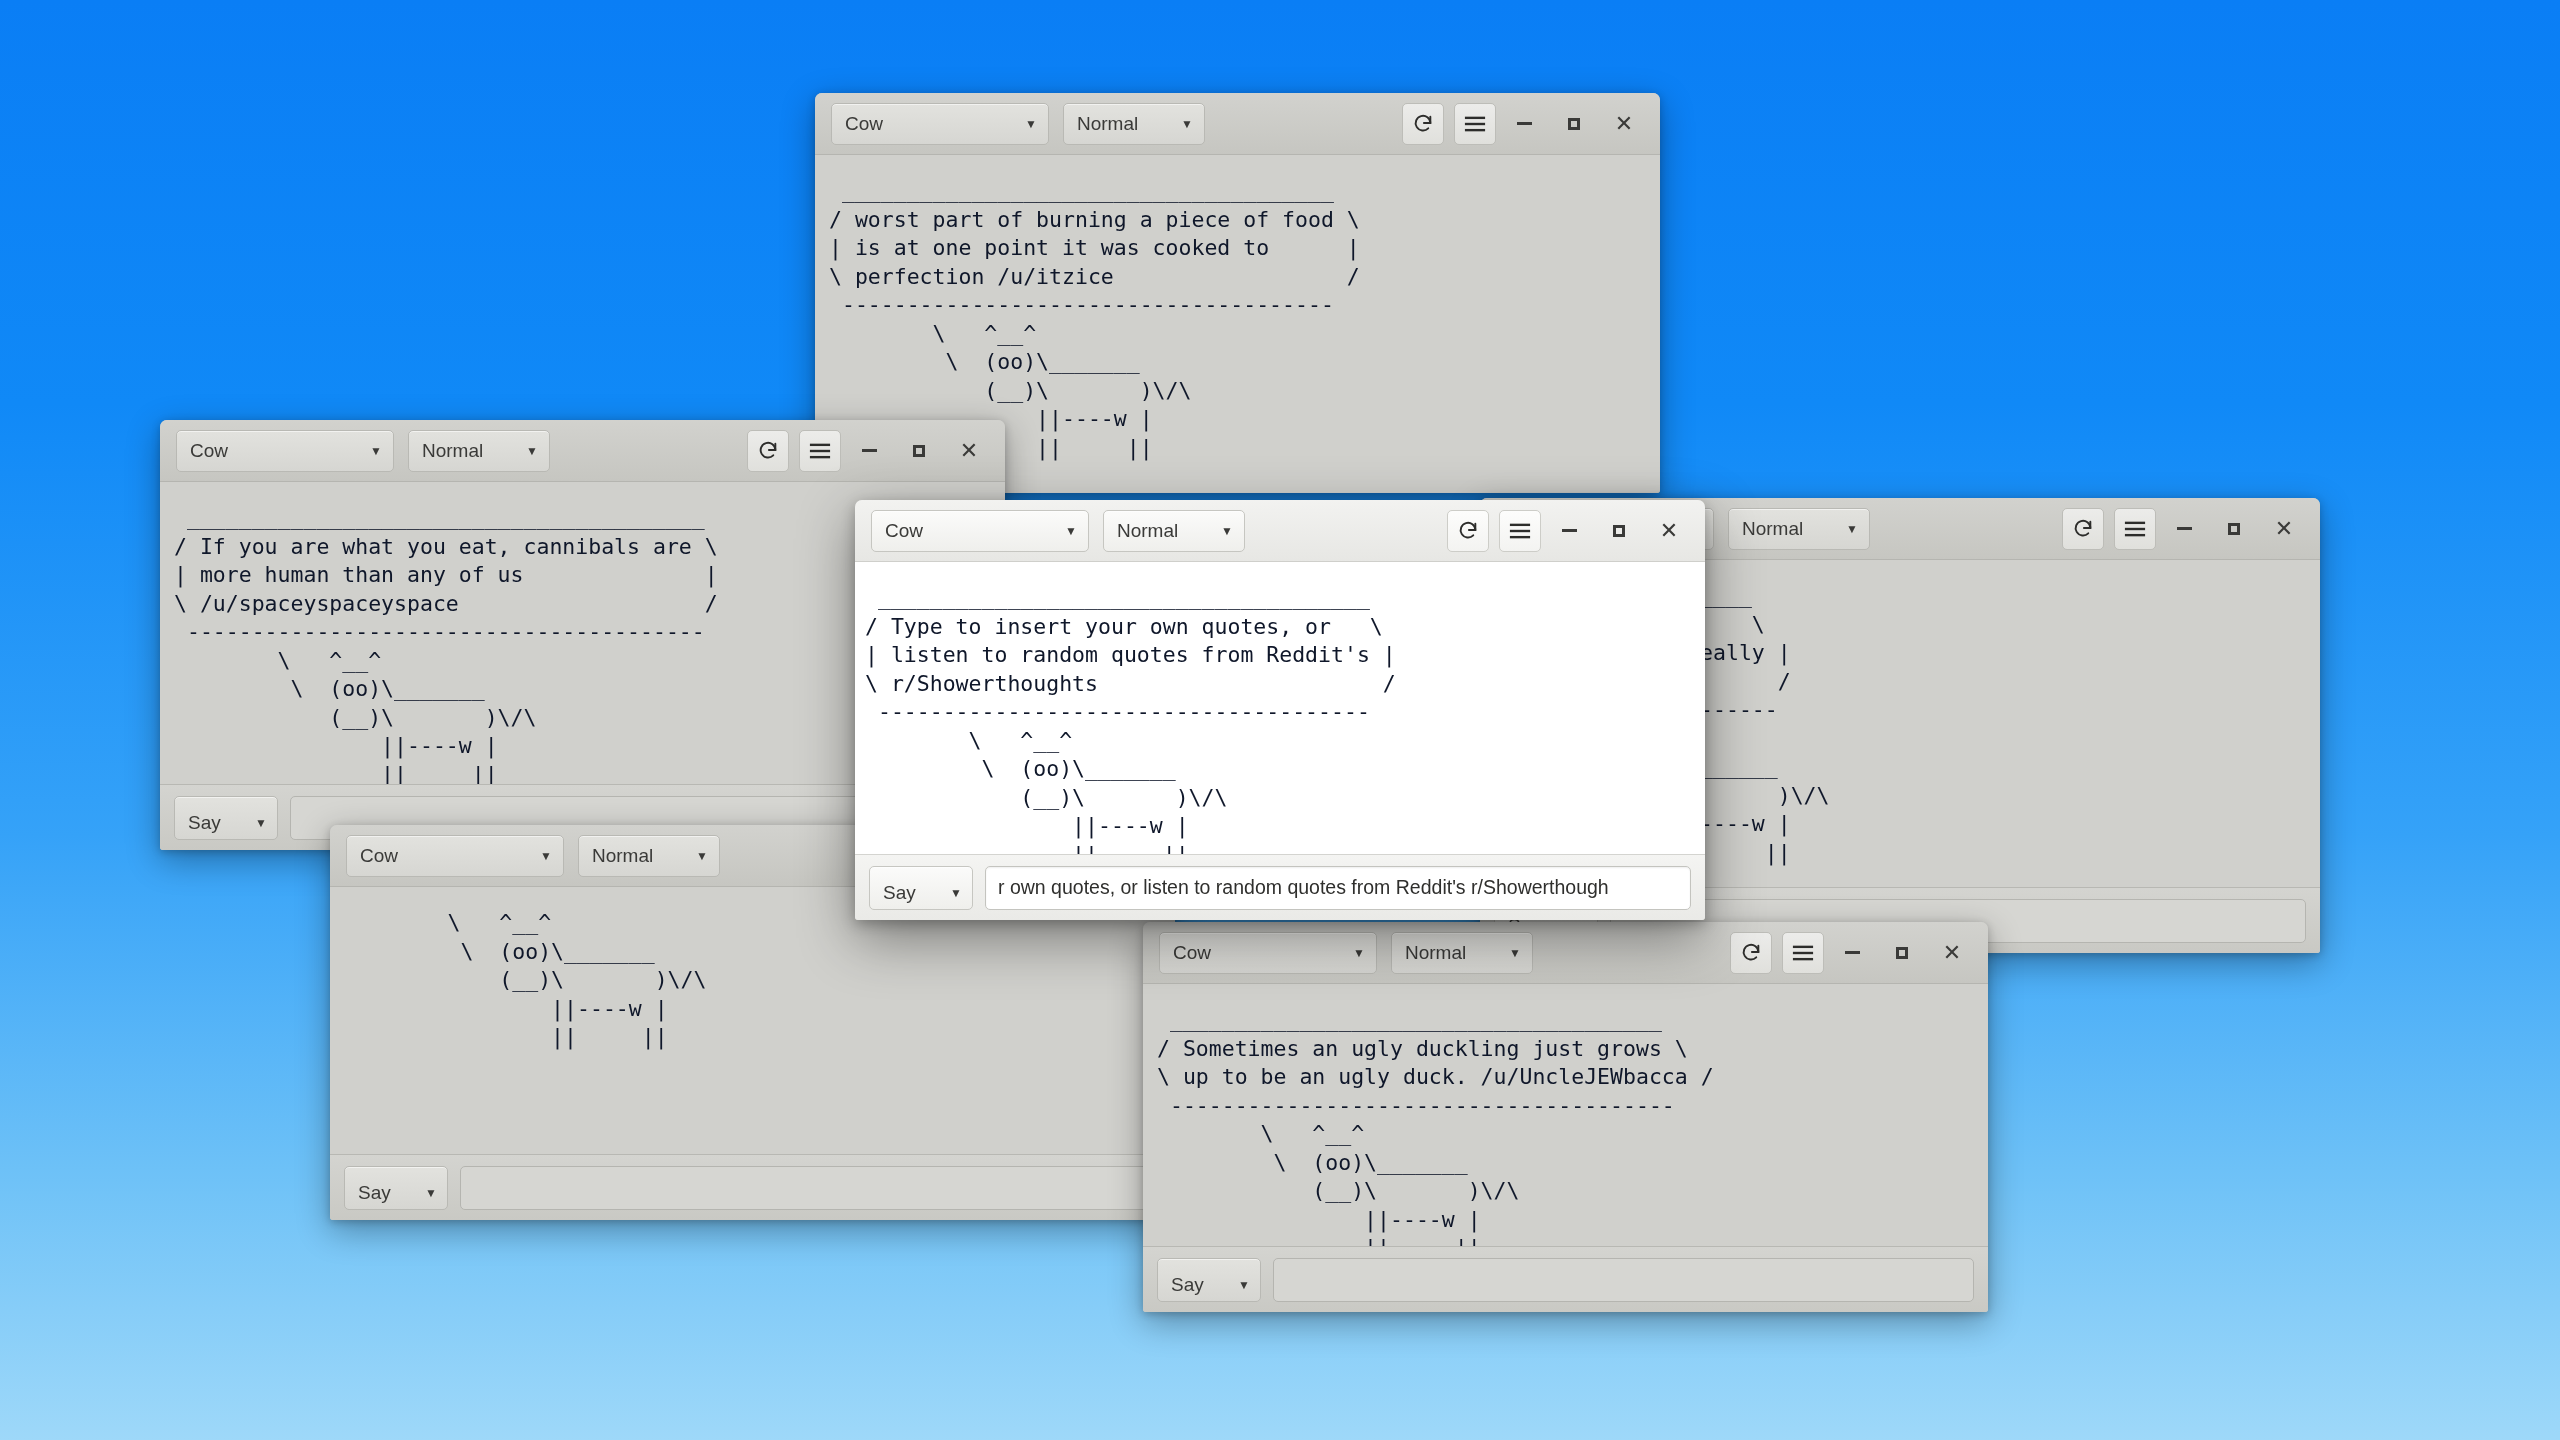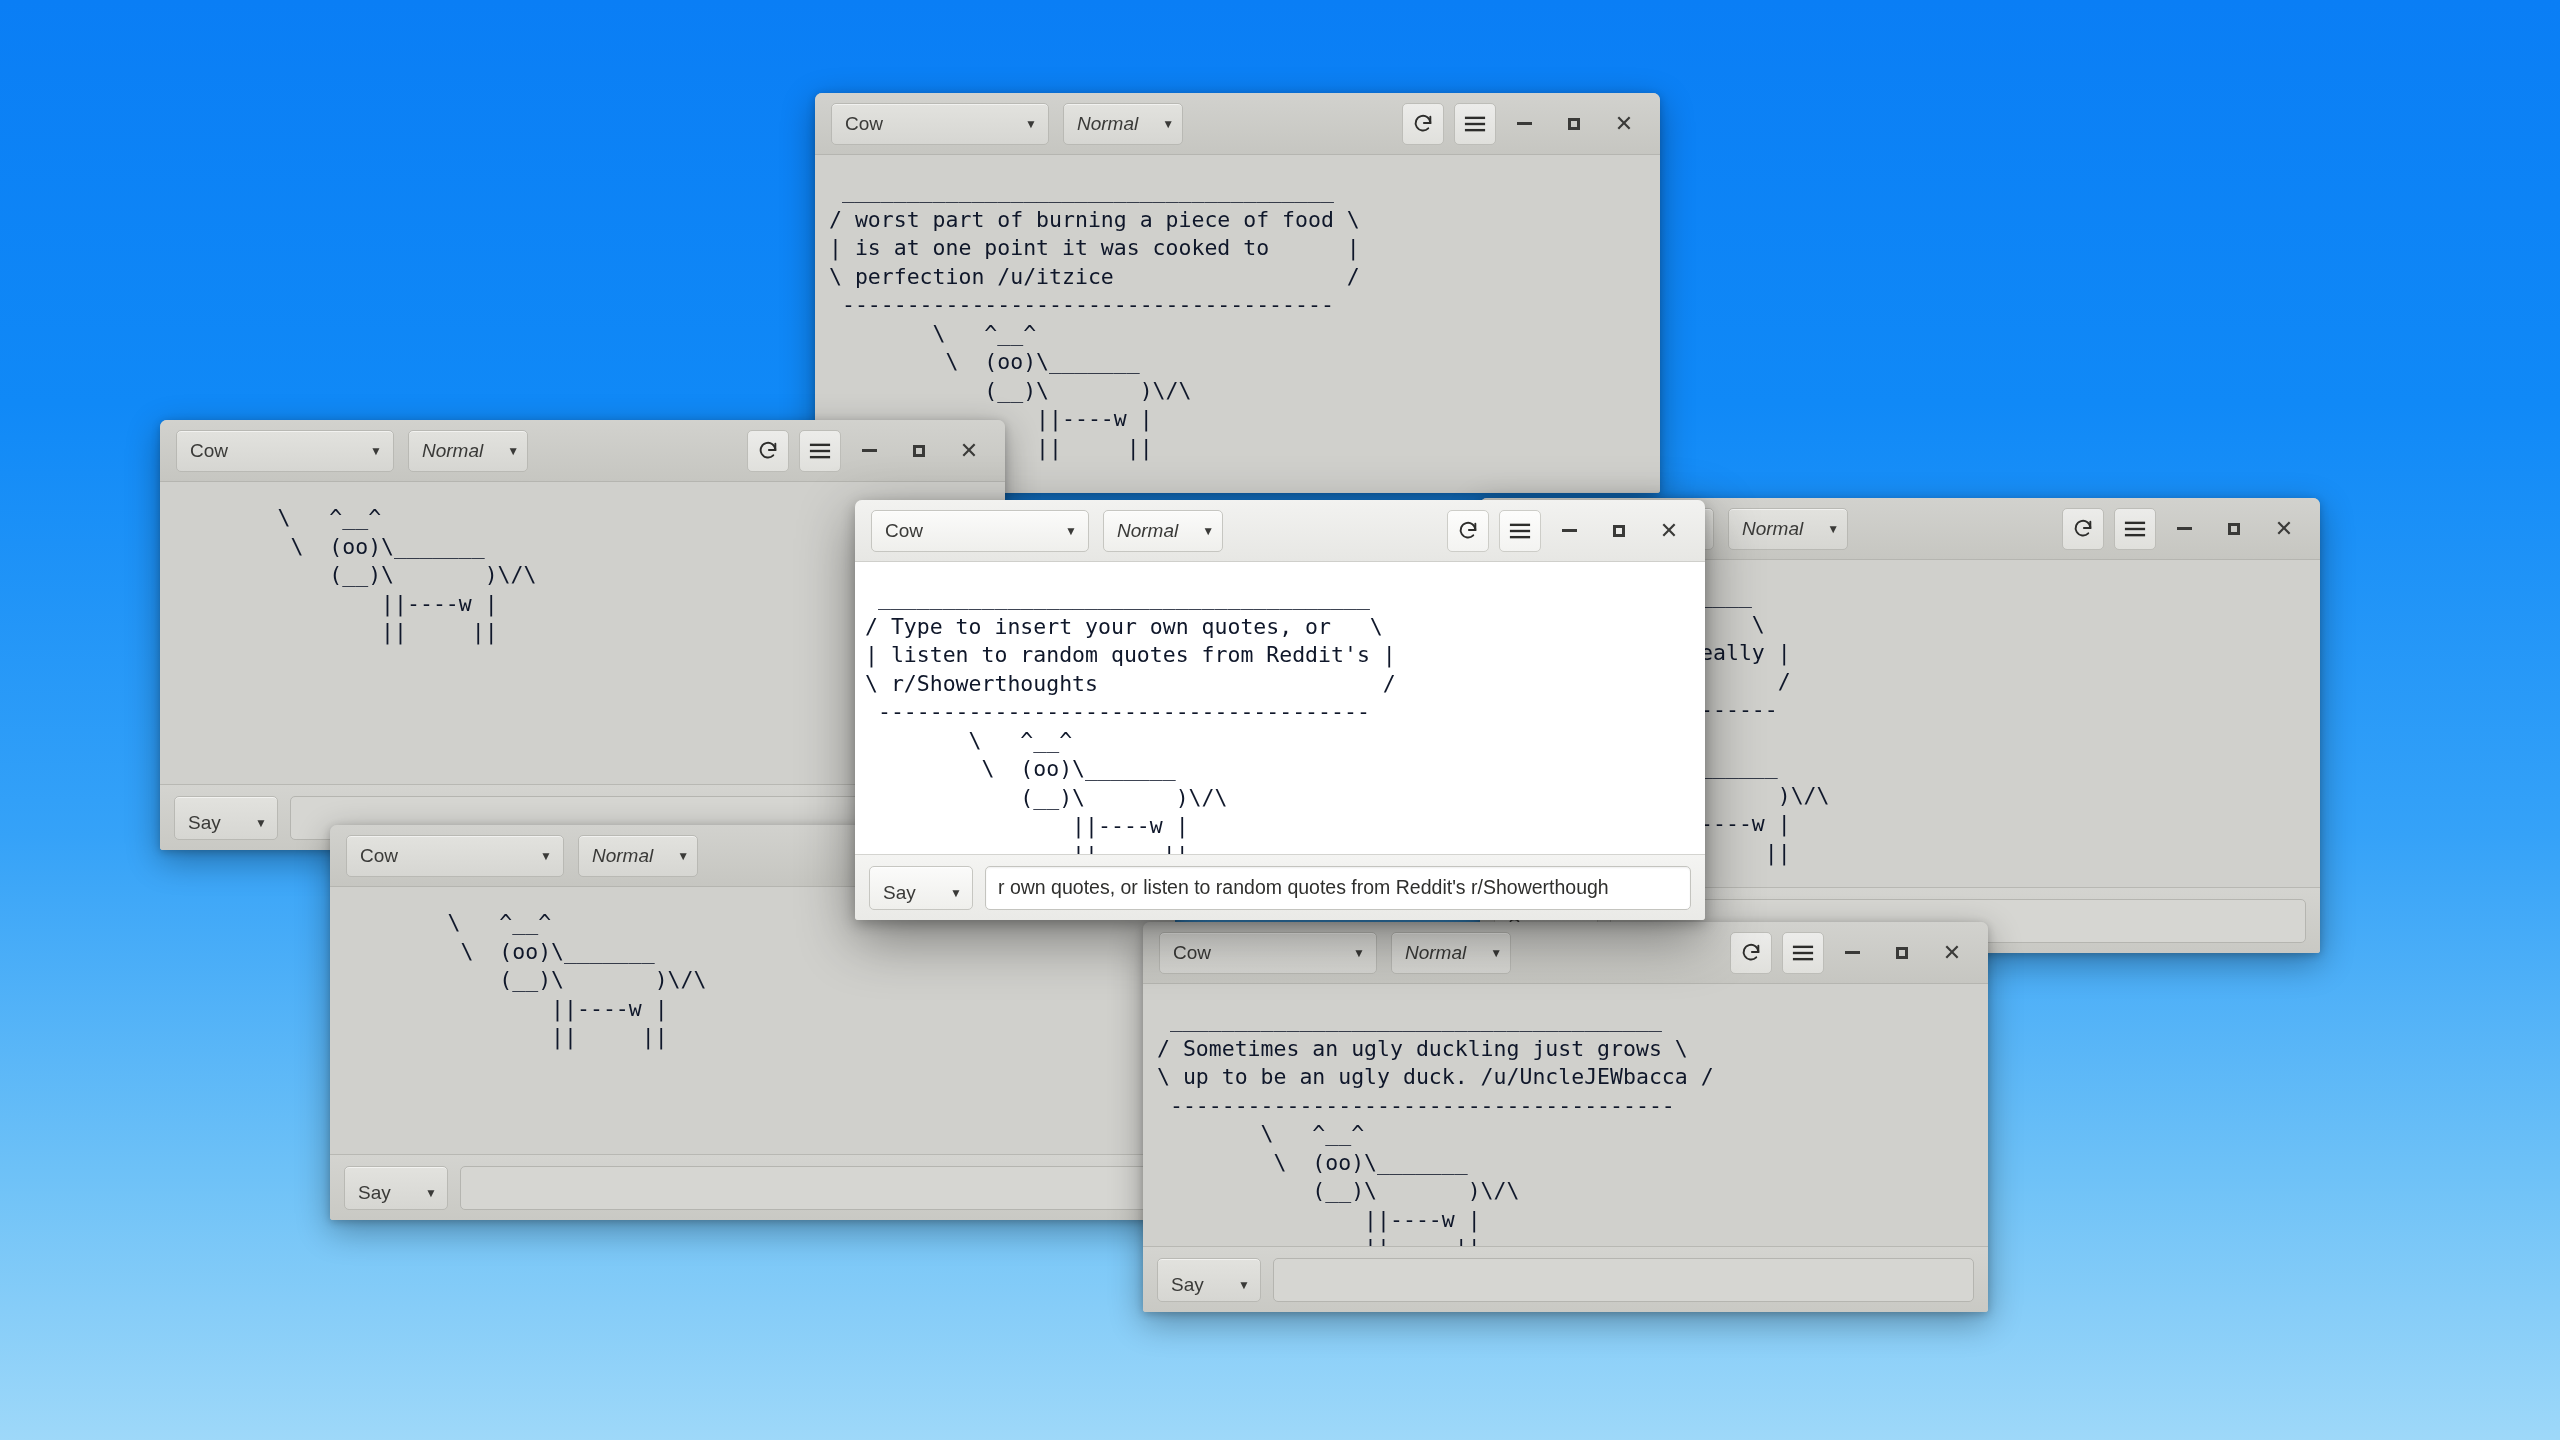--- a/index.html
+++ b/index.html
@@ -54,21 +54,21 @@
     color: #3a3a38;
     box-shadow: 0 1px 0 rgba(255,255,255,0.55) inset;
     white-space: nowrap;
     gap: 12px;
   }
   .win.active .combo {
     background: linear-gradient(180deg, #fbfbfa 0%, #efefec 100%);
     border-color: #c6c6c1;
   }
   .combo.char { width: 218px; }
-  .combo.mood { width: 120px; font-style: italic; }
+  .combo.mood { width: 142px; }
   .combo .caret { margin-left: 12px; font-size: 12px; color: #3a3a38; line-height: 1; }
 
   .hdr-spacer { flex: 1 1 auto; }
 
   .tbtn {
     width: 42px; height: 42px;
     border: 1px solid #bdbdb8;
     border-radius: 5px;
     background: linear-gradient(180deg, #ececea 0%, #e0e0dc 100%);
     display: flex; align-items: center; justify-content: center;
@@ -243,20 +243,25 @@
         <i class="glyph-min"></i>
       </div>
     <div class="wbtn">
         <i class="glyph-max"></i>
       </div>
     <div class="wbtn">
         <span class="g">✕</span>
       </div>
   </div>
   <div class="body">
+    <pre class="ascii"> ________________________________________
+/ If you are what you eat, cannibals are \
+| more human than any of us              |
+\ /u/spaceyspaceyspace                   /
+ ----------------------------------------</pre>
     <pre class="ascii">        \   ^__^
          \  (oo)\_______
             (__)\       )\/\
                 ||----w |
                 ||     ||</pre>
   </div>
   <div class="ftr">
     <div class="combo say">
       <span>Say</span>
       <span class="caret">▼</span>

